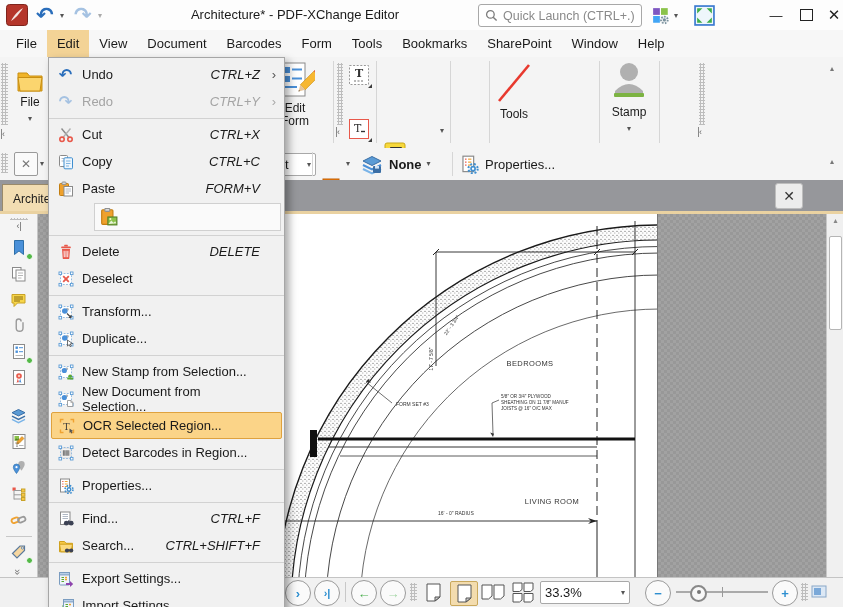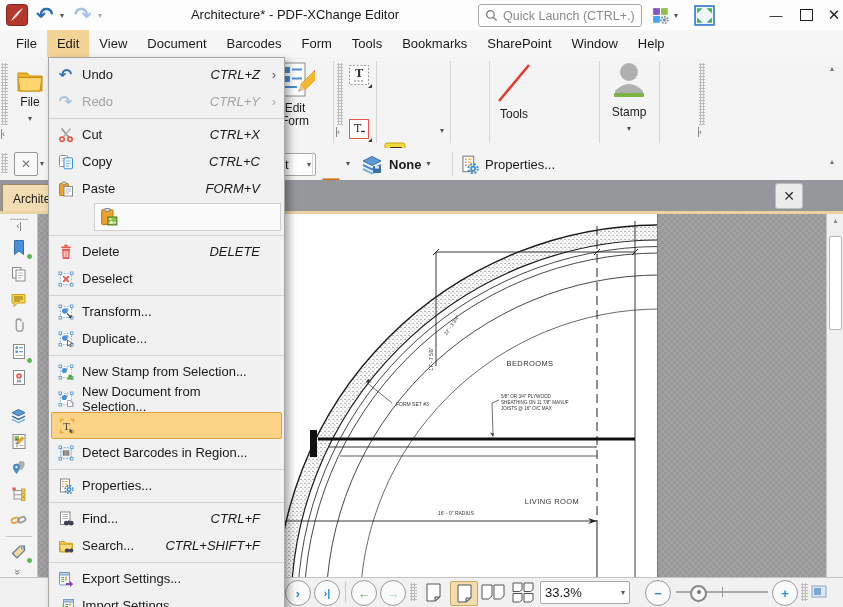--- a/index.html
+++ b/index.html
@@ -818,20 +818,21 @@
             <g stroke="#f0a230" stroke-width="1.4" fill="none">
               <path d="M1.5 4.5 V1.5 h3"></path>
               <path d="M11.5 1.5 h3 v3"></path>
               <path d="M14.5 11.5 v3 h-3"></path>
               <path d="M4.5 14.5 h-3 v-3"></path>
             </g>
             <text x="7.5" y="11.5" font-family="DejaVu Serif,serif" font-size="9.5" fill="#3a3a3a" text-anchor="middle">T</text>
             <path d="M10.5 10.5 v4.5 l1.1 -1.1 0.8 1.5 1 -0.5 -0.8 -1.5 1.5 -0.3 z" fill="#555"></path>
           </svg>
         </span>
+      <span>OCR Selected Region...</span>
       <span class="mshort"></span>
       <span class="marrow"></span>
     </div>
     <div class="mrow">
       <span class="mico">
           <svg width="16" height="16" viewBox="0 0 16 16">
             <rect x="2.5" y="2.5" width="11" height="11" fill="#e4e4e4" stroke="#8ab4dd" stroke-width="0.9" stroke-dasharray="1.8 1.4"></rect>
             <g fill="#fff" stroke="#5b9bd5" stroke-width="0.9">
               <rect x="1" y="1" width="2.6" height="2.6"></rect>
               <rect x="12.4" y="1" width="2.6" height="2.6"></rect>

